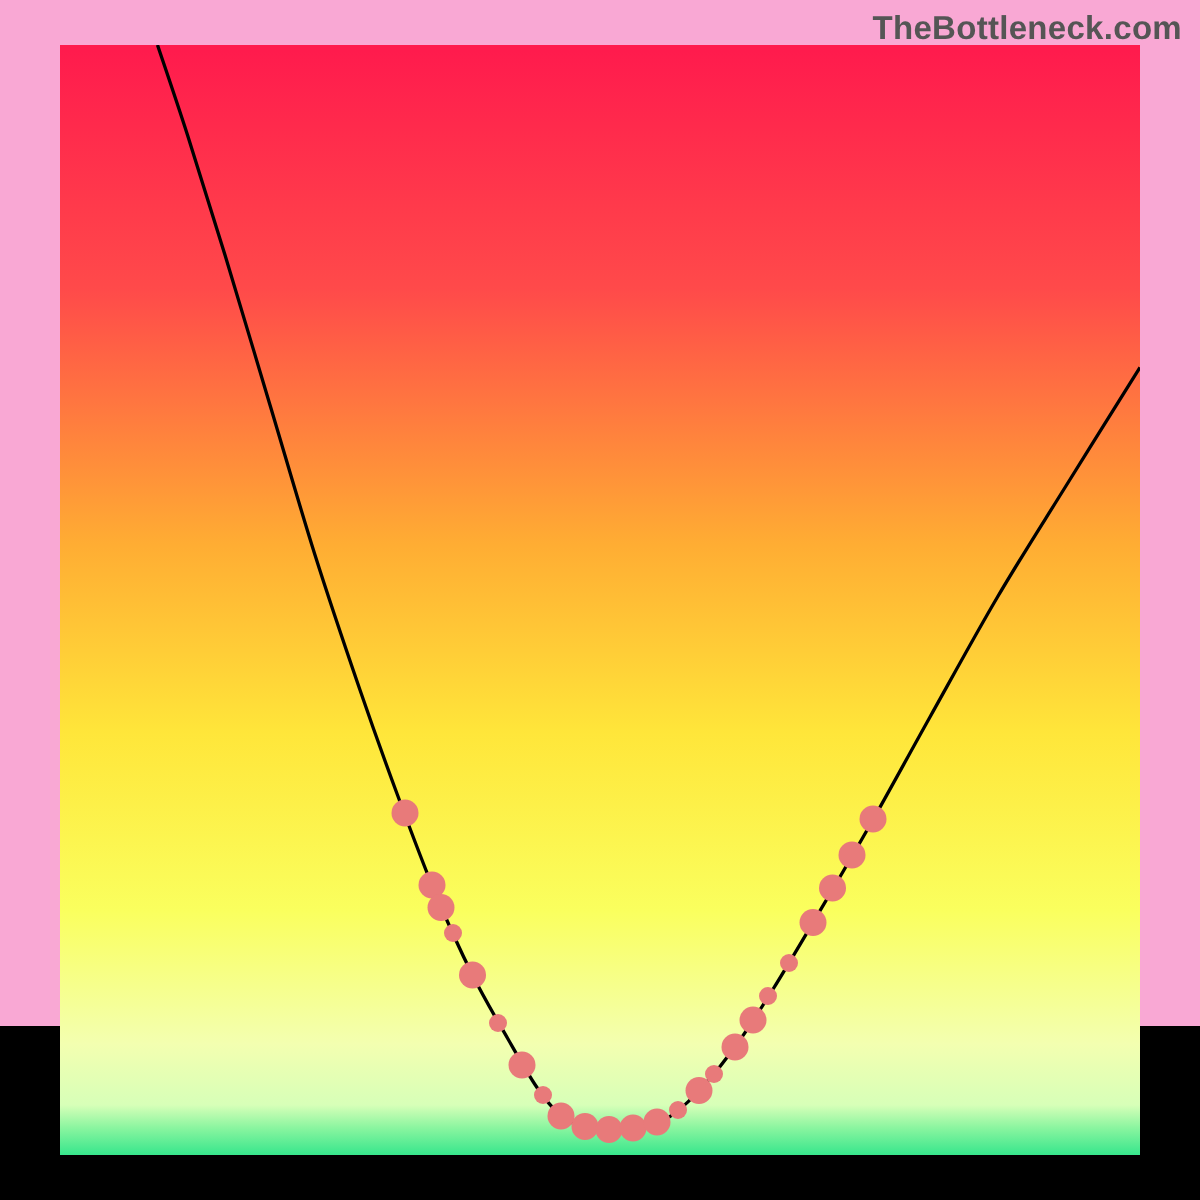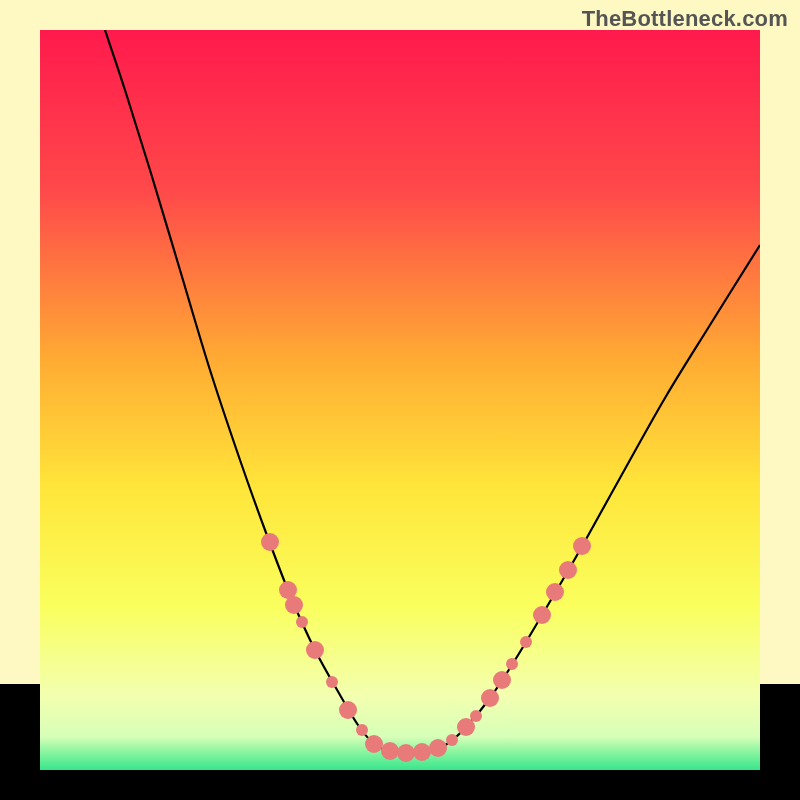--- a/index.html
+++ b/index.html
@@ -1,21 +1,21 @@
 <!DOCTYPE html>
 <html><head>
 <meta charset="utf-8">
 <style>
   * { margin: 0; padding: 0; box-sizing: border-box; }
   html, body { width: 800px; height: 800px; overflow: hidden; background: #000; }
   .container {
     width: 800px;
     height: 684px;
     position: relative;
-    background: #fef9c3;
+    background: #f9a8d4;
   }
   .watermark {
     position: absolute;
     top: 6px;
     right: 12px;
     font-family: Arial, sans-serif;
     font-size: 22px;
     font-weight: bold;
     color: #555;
     letter-spacing: 0.2px;

